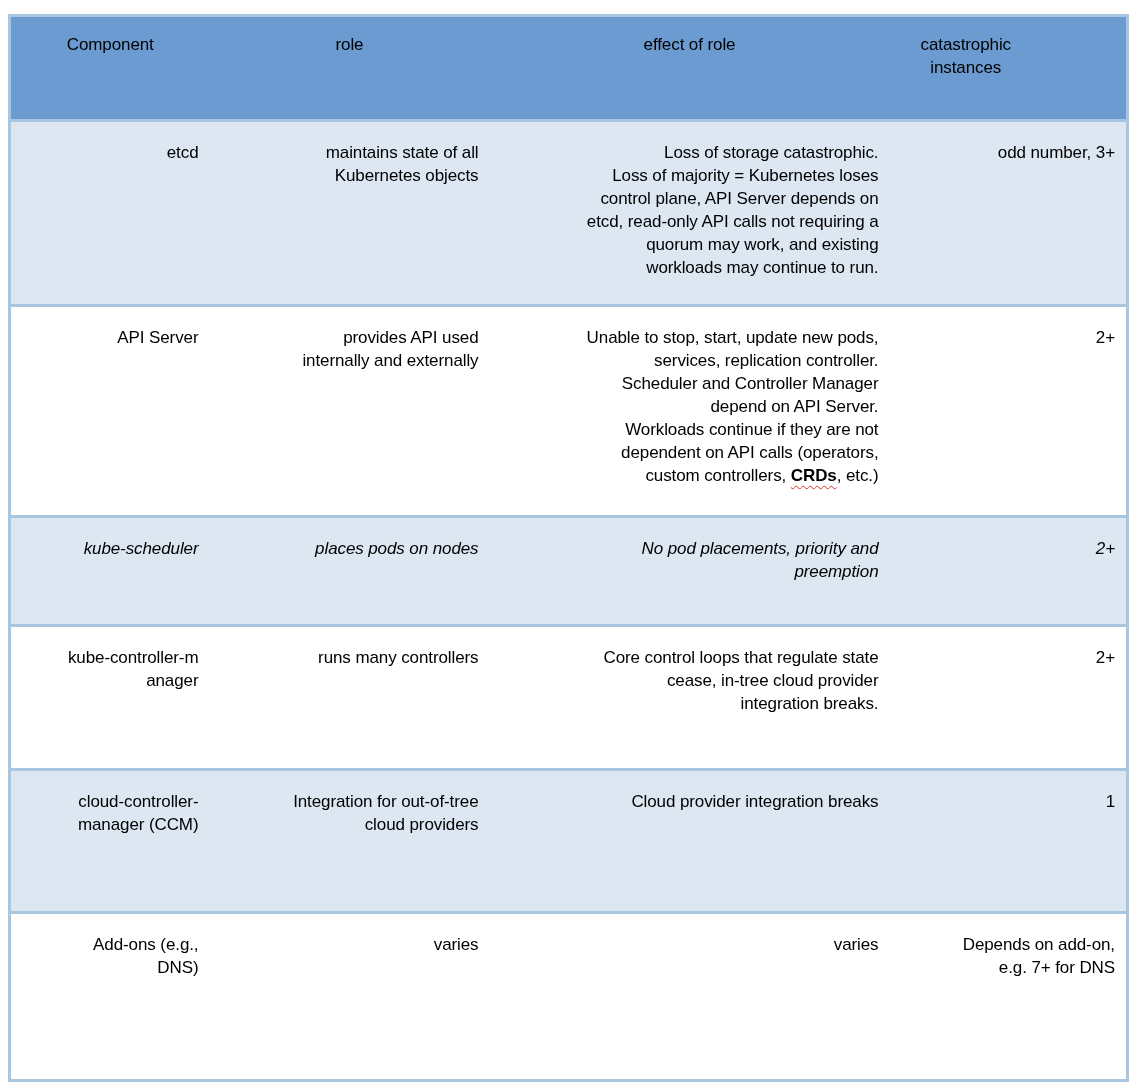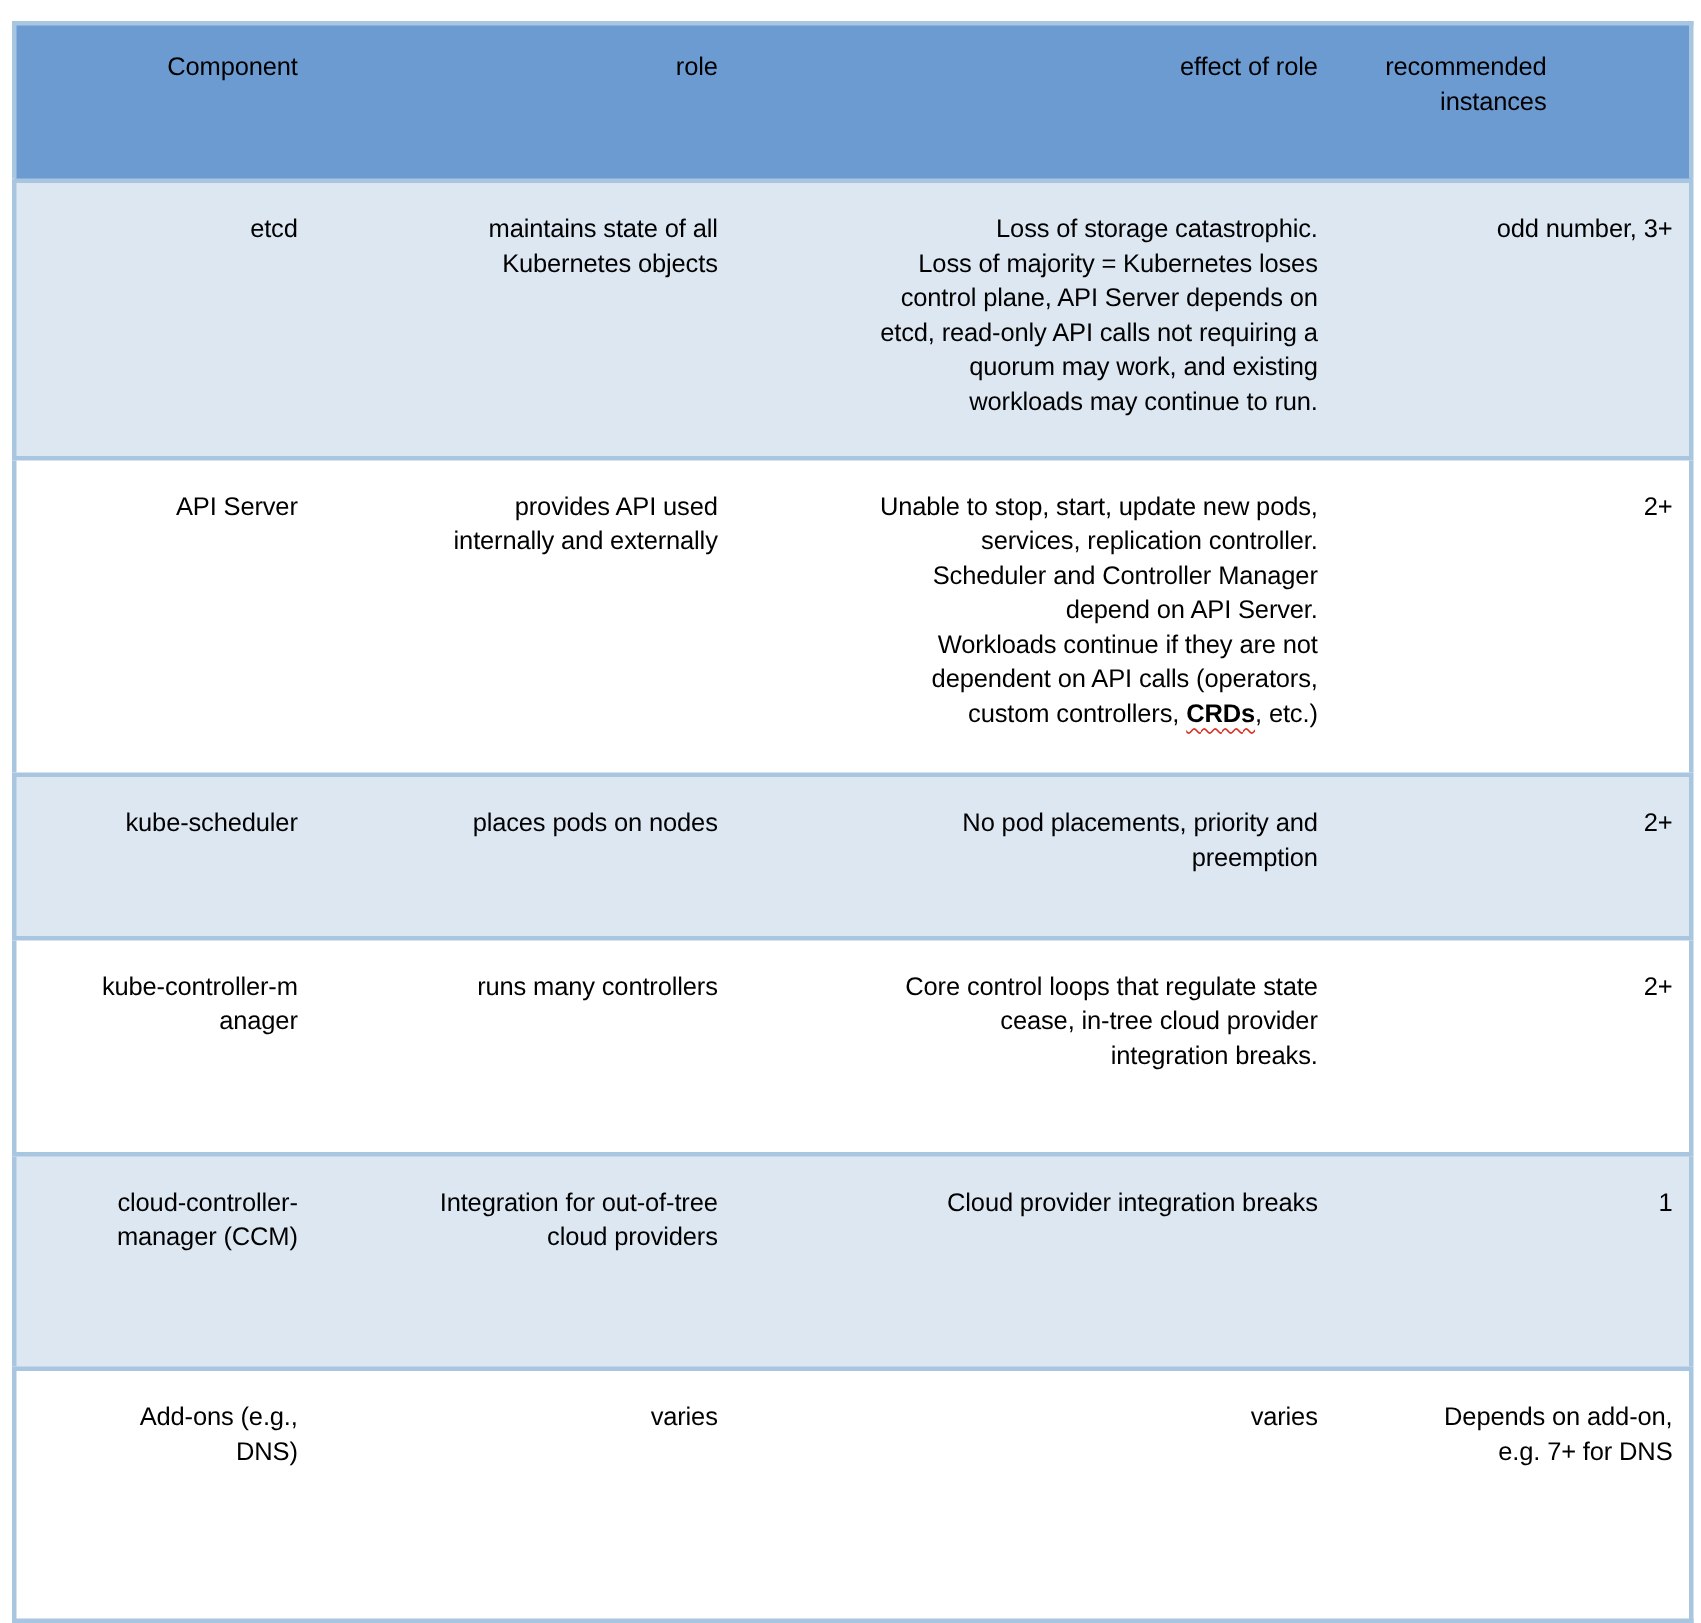--- a/index.html
+++ b/index.html
@@ -34,31 +34,31 @@
     width: 1118px;
     border: 3px solid var(--border);
     letter-spacing: -0.1px;
   }
   thead tr {
     background: var(--header-bg);
     height: 105px;
   }
   th {
     font-weight: 400;
-    text-align: right;
+    text-align: center;
     vertical-align: top;
     padding: 16px 11px 0 11px;
   }
   th:last-child { padding-right: 95px; }
   tbody tr { border-top: 3px solid var(--border); }
   tr.row-blue  { background: var(--row-alt-bg); }
   tr.row-white { background: var(--row-bg); }
   tbody tr:nth-child(1) { height: 185px; }
   tbody tr:nth-child(2) { height: 211px; }
-  tbody tr:nth-child(3) { height: 109px; }
+  tbody tr:nth-child(3) { height: 109px; font-style: italic; }
   tbody tr:nth-child(4) { height: 144px; }
   tbody tr:nth-child(5) { height: 143px; }
   tbody tr:nth-child(6) { height: 168px; }
   td {
     vertical-align: top;
     text-align: right;
     padding: 19px 11px 0 11px;
   }
   td .line { white-space: nowrap; }
   .misspell {
@@ -79,21 +79,21 @@
       <col style="width:200px">
       <col style="width:280px">
       <col style="width:400px">
       <col style="width:238px">
     </colgroup>
     <thead>
       <tr>
         <th>Component</th>
         <th>role</th>
         <th>effect of role</th>
-        <th>recommended instances</th>
+        <th>catastrophic instances</th>
       </tr>
     </thead>
     <tbody>
         <tr class="row-blue">
     <td>
             <div class="line">etcd</div>
           </td>
     <td>
             <div class="line">maintains state of all</div>
             <div class="line">Kubernetes objects</div>

